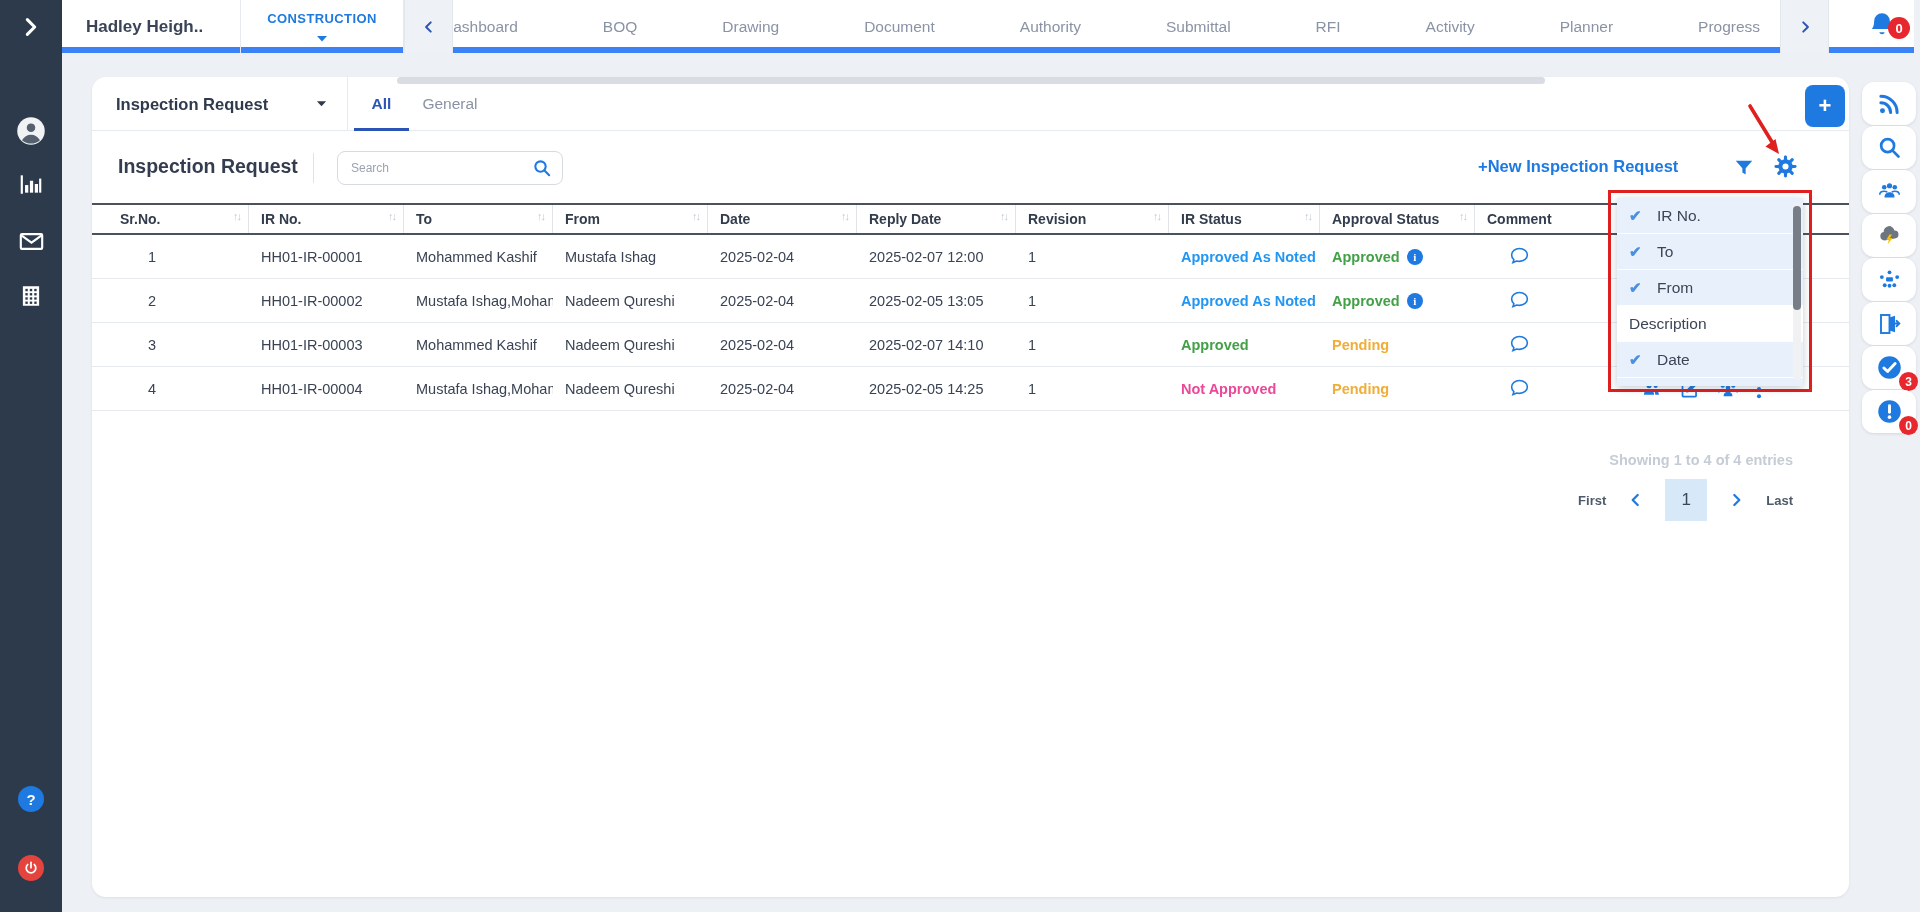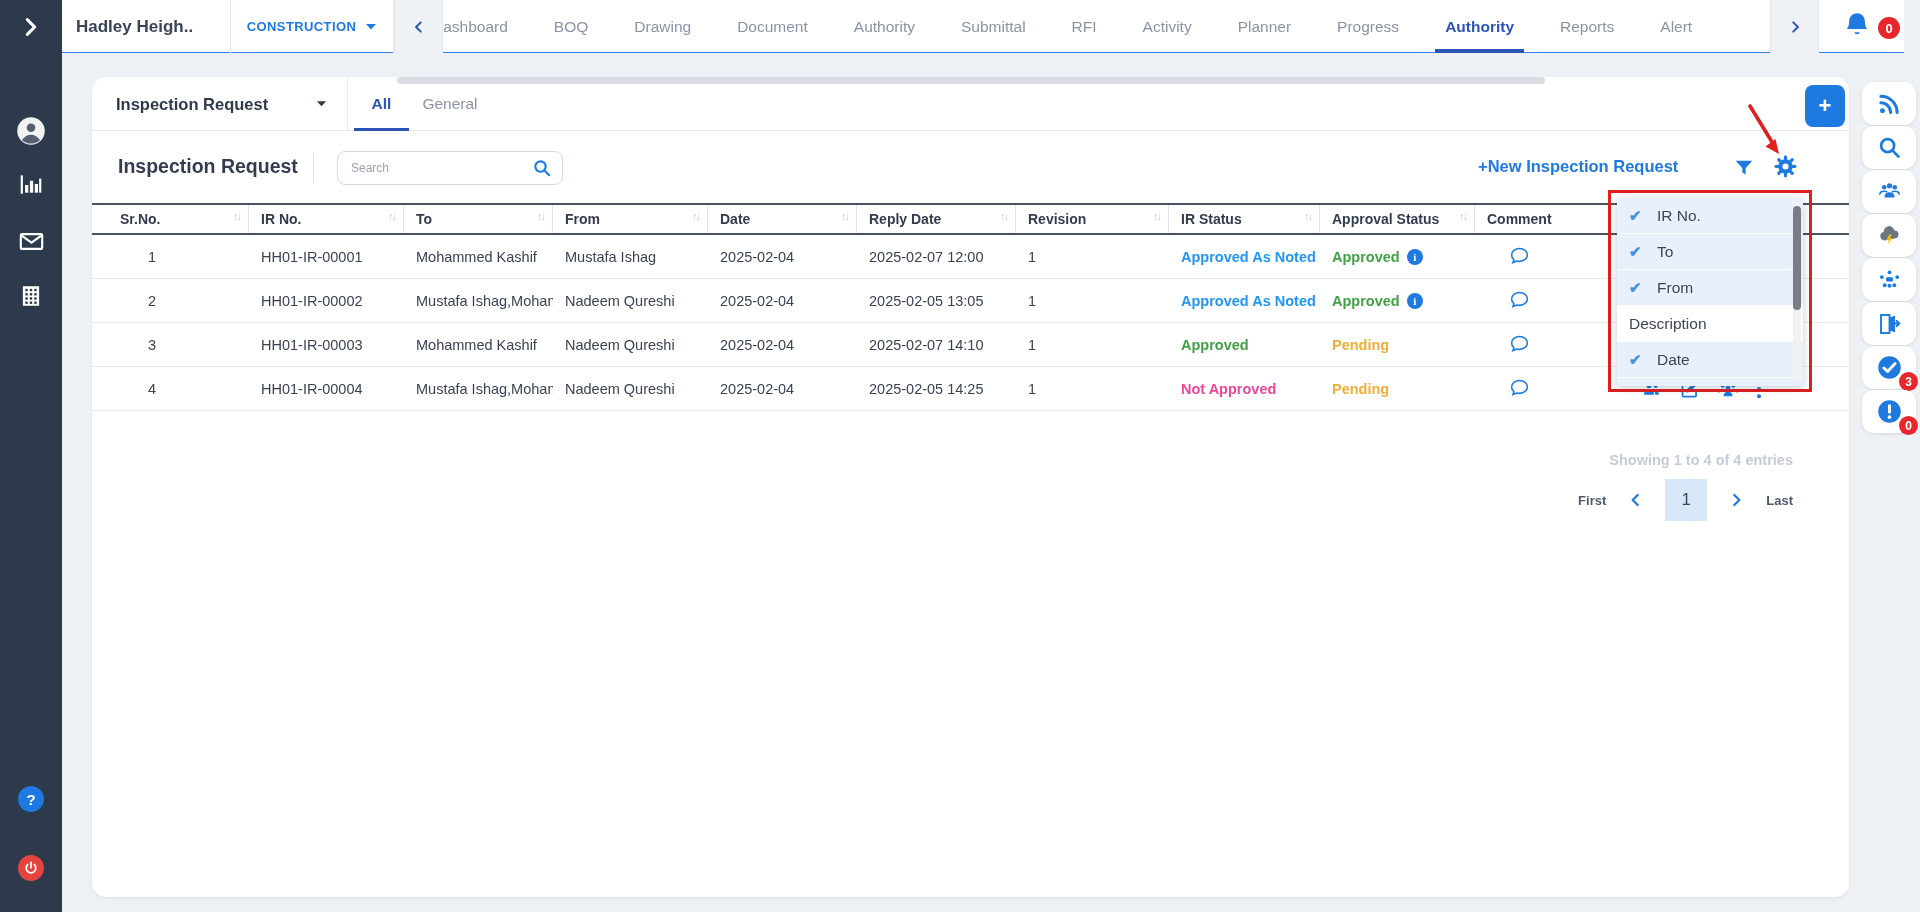--- a/index.html
+++ b/index.html
@@ -6,28 +6,28 @@
   html,body { width:1920px; height:912px; font-family:"Liberation Sans", sans-serif; background:#edf0f4; overflow:hidden; }
 
   
   .leftrail { position:absolute; left:0; top:0; width:62px; height:912px; background:#2d3a4b; z-index:30; }
   .rail-toggle { position:absolute; left:0; top:0; width:62px; height:53px; background:transparent; border:0; cursor:pointer; display:flex; align-items:center; justify-content:center; }
   .rail-btn { position:absolute; left:0; width:62px; height:44px; display:flex; align-items:center; justify-content:center; cursor:pointer; }
   .help-circle { position:absolute; left:18px; width:26px; height:26px; border-radius:50%; background:#1e7ae0; color:#fff; font-weight:bold; font-size:15px; display:flex; align-items:center; justify-content:center; cursor:pointer; }
   .power-circle { position:absolute; left:18px; width:26px; height:26px; border-radius:50%; background:#e5433e; display:flex; align-items:center; justify-content:center; cursor:pointer; }
 
   
-  .topbar { position:absolute; left:46px; top:0; width:1858px; height:53px; background:#fff; border-bottom:1px solid #3b82f6; z-index:20; }
+  .topbar { position:absolute; left:56px; top:0; width:1858px; height:53px; background:#fff; border-bottom:6px solid #3b82f6; z-index:20;text-align:center; }
   .project { position:absolute; left:0; top:0; height:53px; width:184px; display:flex; align-items:center; padding-left:30px; font-size:17px; font-weight:bold; color:#3a4456; }
-  .module { position:absolute; left:184px; top:0; height:53px; width:164px; border-left:1px solid #e6e9ee; border-right:1px solid #e6e9ee; display:flex; align-items:center; justify-content:center; gap:9px; color:#1f7ae0; font-size:13px; font-weight:bold; letter-spacing:.4px; cursor:pointer; }
+  .module { position:absolute; left:184px; top:0; height:53px; width:164px; border-left:1px solid #e6e9ee; border-right:1px solid #e6e9ee; display:flex; align-items:center; justify-content:center; gap:9px; color:#1f7ae0; font-size:13px; font-weight:bold; letter-spacing:.4px; cursor:pointer;flex-direction:column; }
   .nav-scroll { position:absolute; top:0; height:53px; width:49px; background:#eef1f5; border-left:1px solid #e3e6eb; border-right:1px solid #e3e6eb; display:flex; align-items:center; justify-content:center; cursor:pointer; }
   .nav-scroll.left { left:348px; }
   .nav-scroll.right { left:1724px; }
   .nav { position:absolute; left:398px; top:0; width:1326px; height:53px; display:flex; align-items:center; gap:46px; overflow:hidden; }
-  .nav-tab { position:relative; height:53px; display:flex; align-items:center; font-size:15.5px; color:#8a93a5; cursor:pointer; white-space:nowrap; text-decoration:none; }
+  .nav-tab { position:relative; height:53px; display:flex; align-items:center; font-size:15.5px; color:#8a93a5; cursor:pointer; white-space:nowrap; text-decoration:none;margin-left:39px; }
   .nav-tab.clip { margin-left:-12px; }
   .nav-tab.active { color:#2b54b4; font-weight:bold; }
   .nav-tab.active::after { content:""; position:absolute; left:-10px; right:-10px; bottom:0; height:4px; background:#2b54b4; }
   .bell { position:absolute; left:1796px; top:9px; width:60px; height:40px; cursor:pointer; }
   .bell .badge { position:absolute; right:2px; top:8px; min-width:22px; height:22px; border-radius:50%; background:#e8262d; color:#fff; font-size:13px; font-weight:bold; display:flex; align-items:center; justify-content:center; }
 
   
   .panel { position:absolute; left:92px; top:77px; width:1757px; height:820px; background:#fff; border-radius:14px; box-shadow:0 1px 3px rgba(40,50,70,.08); z-index:5; }
   .hthumb { position:absolute; left:305px; top:0; width:1148px; height:7px; background:#d9dce2; border-radius:4px; cursor:pointer; }
 

